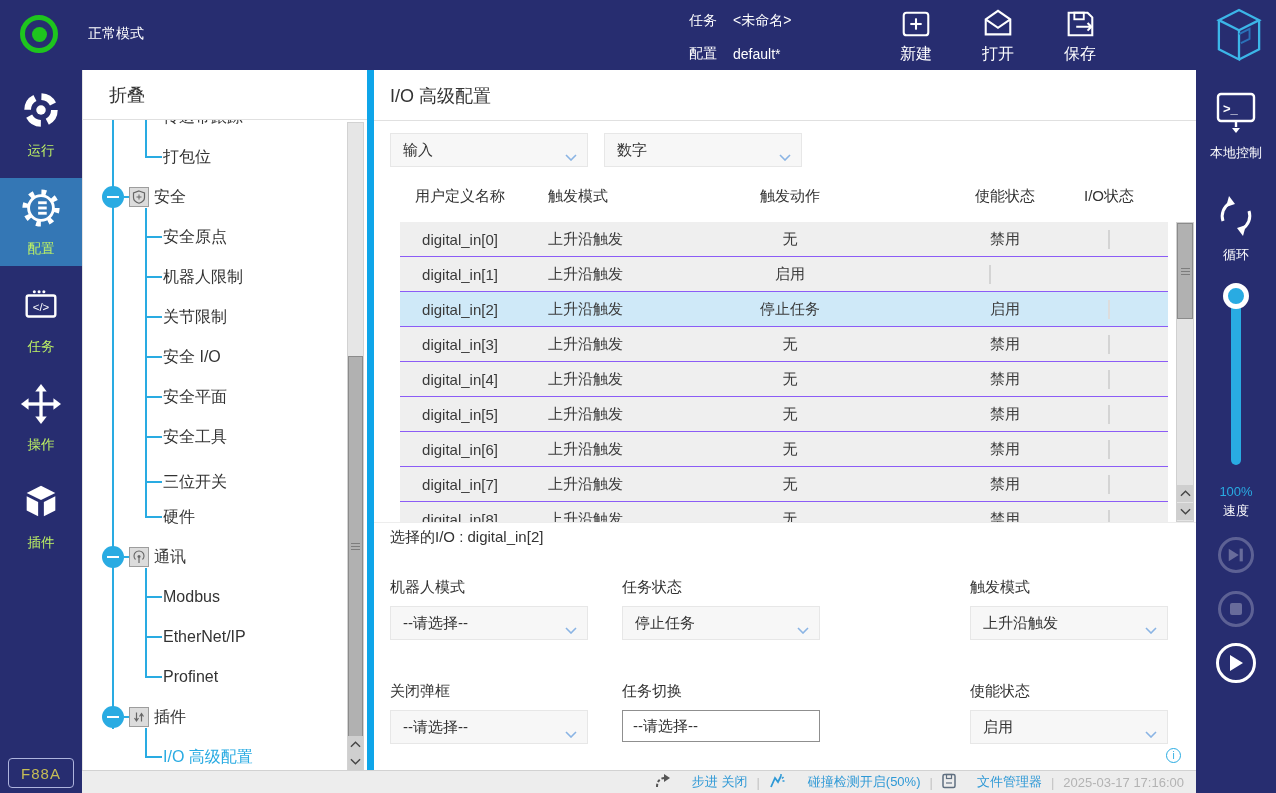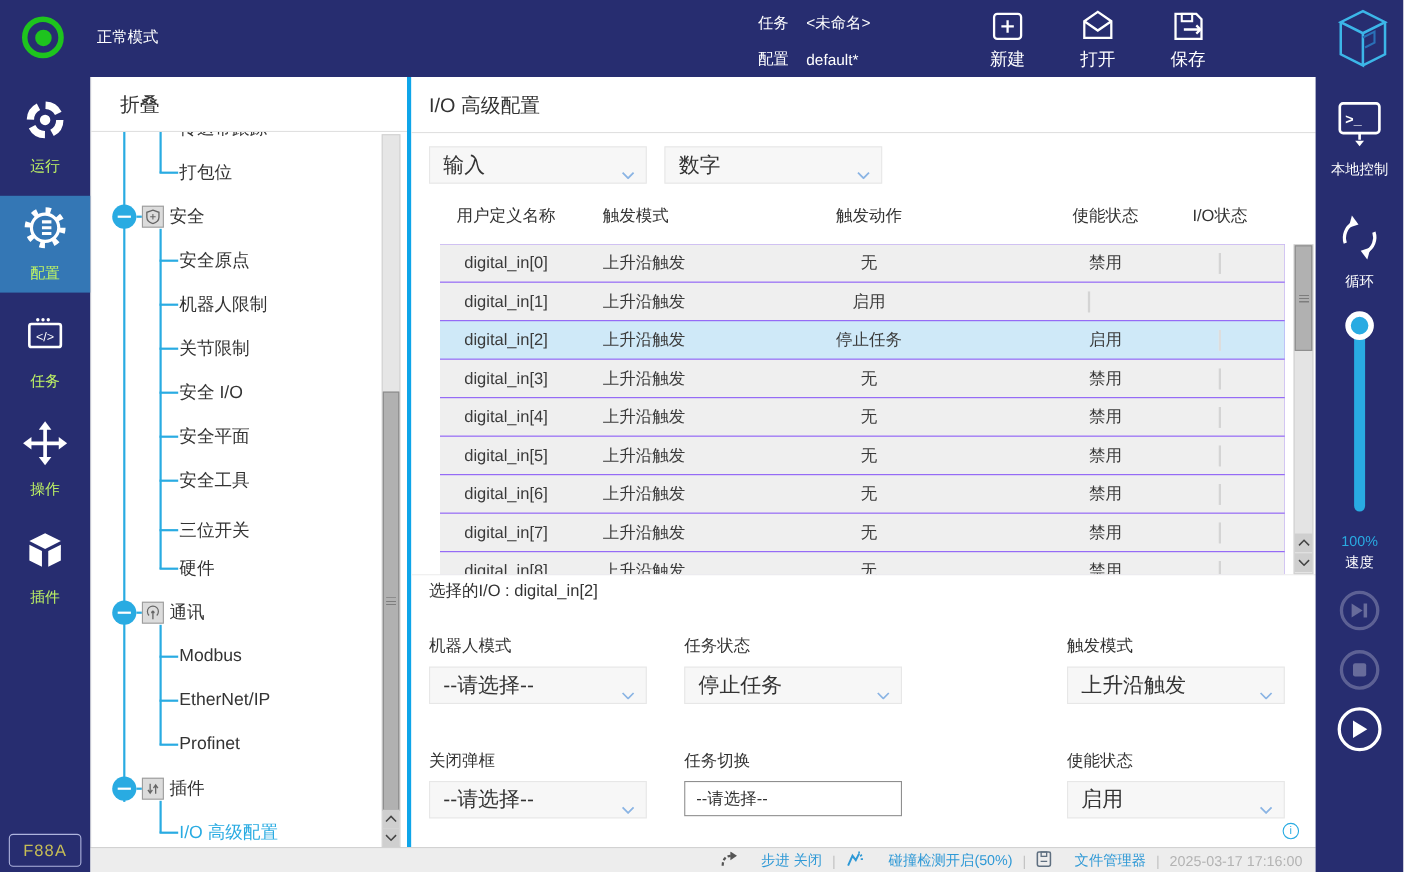--- a/index.html
+++ b/index.html
@@ -25,21 +25,21 @@
   .logo { position:absolute; left:1216px; top:7px; }
 
   
   .leftnav { position:absolute; left:0; top:70px; width:82px; height:723px; background:#272d70; z-index:10; }
   .nav-item { width:82px; height:88px; margin-top:10px; display:flex; flex-direction:column; align-items:center; justify-content:center; gap:7px; color:#bef264; cursor:pointer; }
   .nav-item.sel { background:#3477b5; }
   .nav-label { font-size:13.5px; }
   .f88a { position:absolute; left:8px; top:688px; width:66px; height:30px; border:1px solid #aeb4dd; border-radius:4px; background:transparent; color:#c6bd55; font-size:15px; letter-spacing:1px; display:flex; align-items:center; justify-content:center; cursor:pointer; }
 
   
-  .treepanel { position:absolute; left:82px; top:70px; width:292px; height:700px; background:#fff; border-right:4px solid #0ea5e9; border-left:1px solid #e4e4e4; }
+  .treepanel { position:absolute; left:82px; top:70px; width:292px; height:700px; background:#fff; border-right:7px solid #0ea5e9; border-left:1px solid #e4e4e4; }
   .tree-head { height:50px; border-bottom:1px solid #e0e0e0; display:flex; align-items:center; padding-left:26px; font-size:18px; color:#333; }
   .tree-body { position:absolute; left:0; top:50px; width:292px; height:650px; overflow:hidden; }
   .vline { position:absolute; width:2px; background:#29abe2; }
   .t-row { position:absolute; left:0; height:24px; display:flex; align-items:center; font-size:16px; color:#333; cursor:pointer; white-space:nowrap; }
   .t-row.child { padding-left:80px; }
   .t-row.child::before { content:""; position:absolute; left:62px; top:11px; width:17px; height:2px; background:#29abe2; }
   .t-row.group { padding-left:19px; }
   .t-toggle { width:22px; height:22px; border-radius:50%; background:#29abe2; position:relative; flex:0 0 auto; z-index:2; }
   .t-toggle::after { content:""; position:absolute; left:5px; top:10px; width:12px; height:2px; background:#fff; }
   .t-gline { width:5px; height:2px; background:#29abe2; }
@@ -49,21 +49,21 @@
   
   .t-scroll { position:absolute; left:264px; top:2px; width:17px; height:648px; background:#e6e6e6; border:1px solid #d2d2d2; }
   .t-thumb { position:absolute; left:0; top:233px; width:15px; height:381px; background:#b1b1b1; border:1px solid #8b8b8b; display:flex; align-items:center; justify-content:center; }
   .grip { width:9px; height:7px; background:repeating-linear-gradient(#7d7d7d 0 1px, transparent 1px 3px); }
   .s-btn { position:absolute; left:0; width:15px; height:17px; background:#cfcfcf; display:flex; align-items:center; justify-content:center; cursor:pointer; }
 
   
   .mainpanel { position:absolute; left:374px; top:70px; width:822px; height:700px; background:#fff; }
   .main-title { position:absolute; left:16px; top:14px; font-size:18px; color:#333; }
   .main-hr { position:absolute; left:0; top:50px; width:822px; border-top:1px solid #e0e0e0; }
-  .dd { position:relative; background:#f7f7f7; border:1px solid #e7e7e7; display:flex; align-items:center; padding:16px 12px; font-size:19px; color:#333; height:32px; cursor:pointer; }
+  .dd { position:relative; background:#f7f7f7; border:1px solid #e7e7e7; display:flex; align-items:center; padding:16px 12px; font-size:15px; color:#333; height:32px; cursor:pointer; }
   .dd .chev { position:absolute; right:10px; top:13px; }
   .filter1 { position:absolute; left:16px; top:63px; width:198px; }
   .filter2 { position:absolute; left:230px; top:63px; width:198px; }
   .tgrid { display:grid; grid-template-columns:120px 130px 280px 150px 88px; align-items:center; }
   .thead { position:absolute; left:26px; top:108px; width:768px; height:36px; font-size:15px; color:#333; }
   .thead > div, .trow > div { text-align:center; }
   .col-trig { text-align:left !important; padding-left:28px; }
   .col-state { padding-right:30px; }
   .viewport { position:absolute; left:26px; top:152px; width:768px; height:300px; overflow:hidden; background:#8b5cf6; }
   .trow { position:relative; width:768px; height:34px; margin-bottom:1px; background:#efefef; font-size:15px; color:#3a3a3a; cursor:pointer; }

